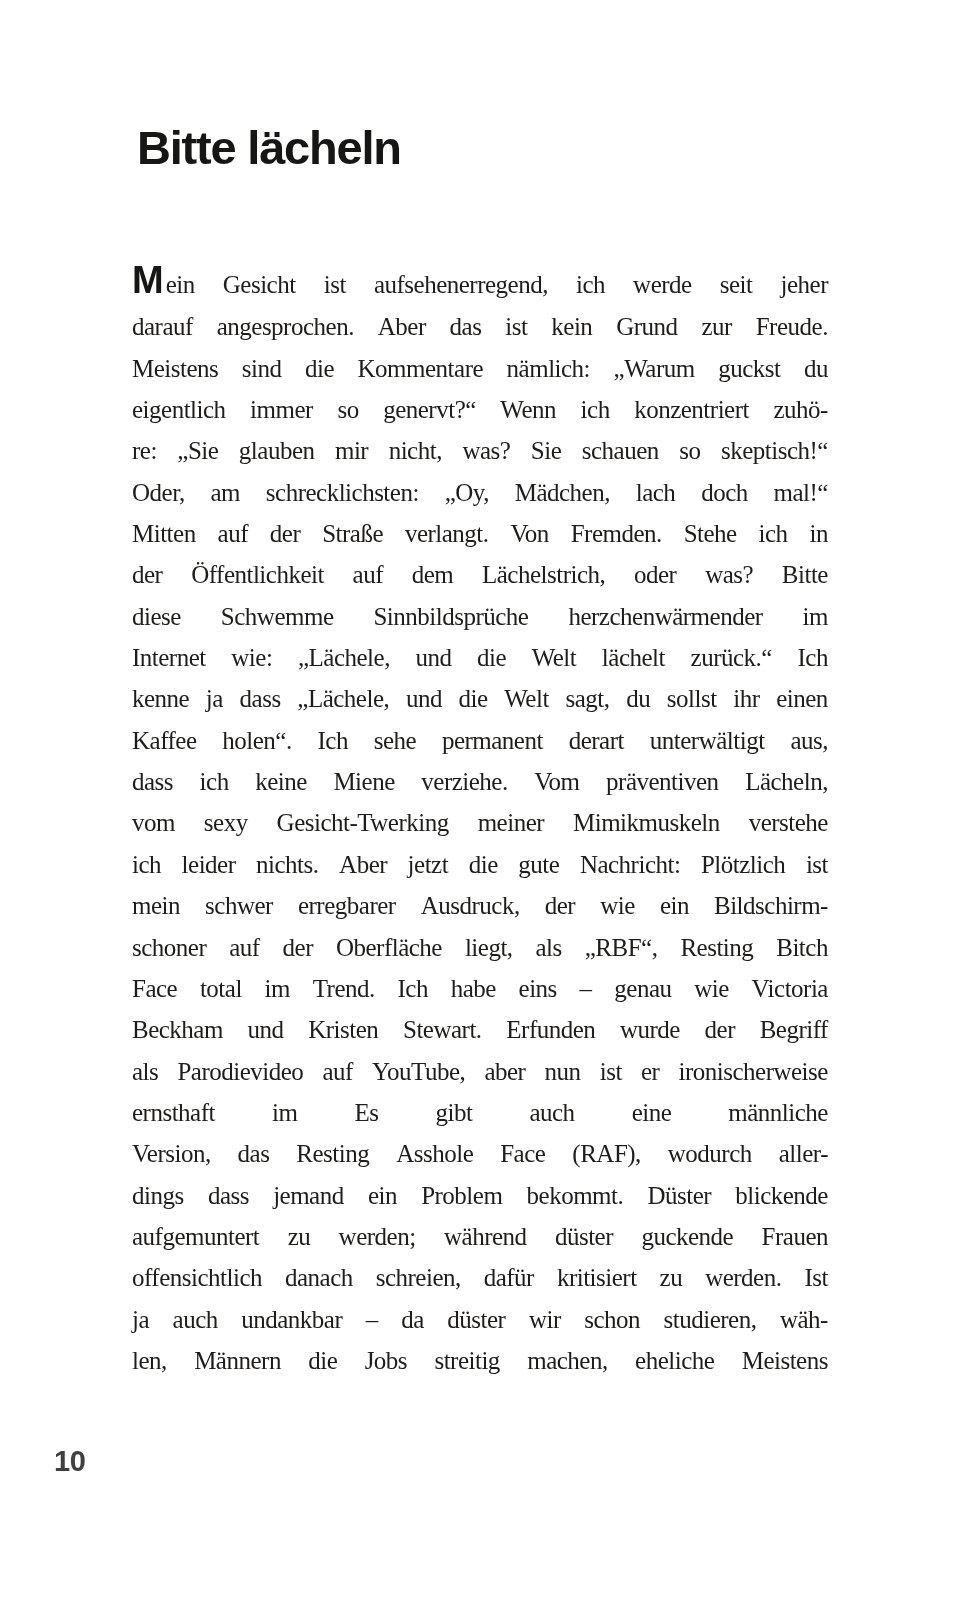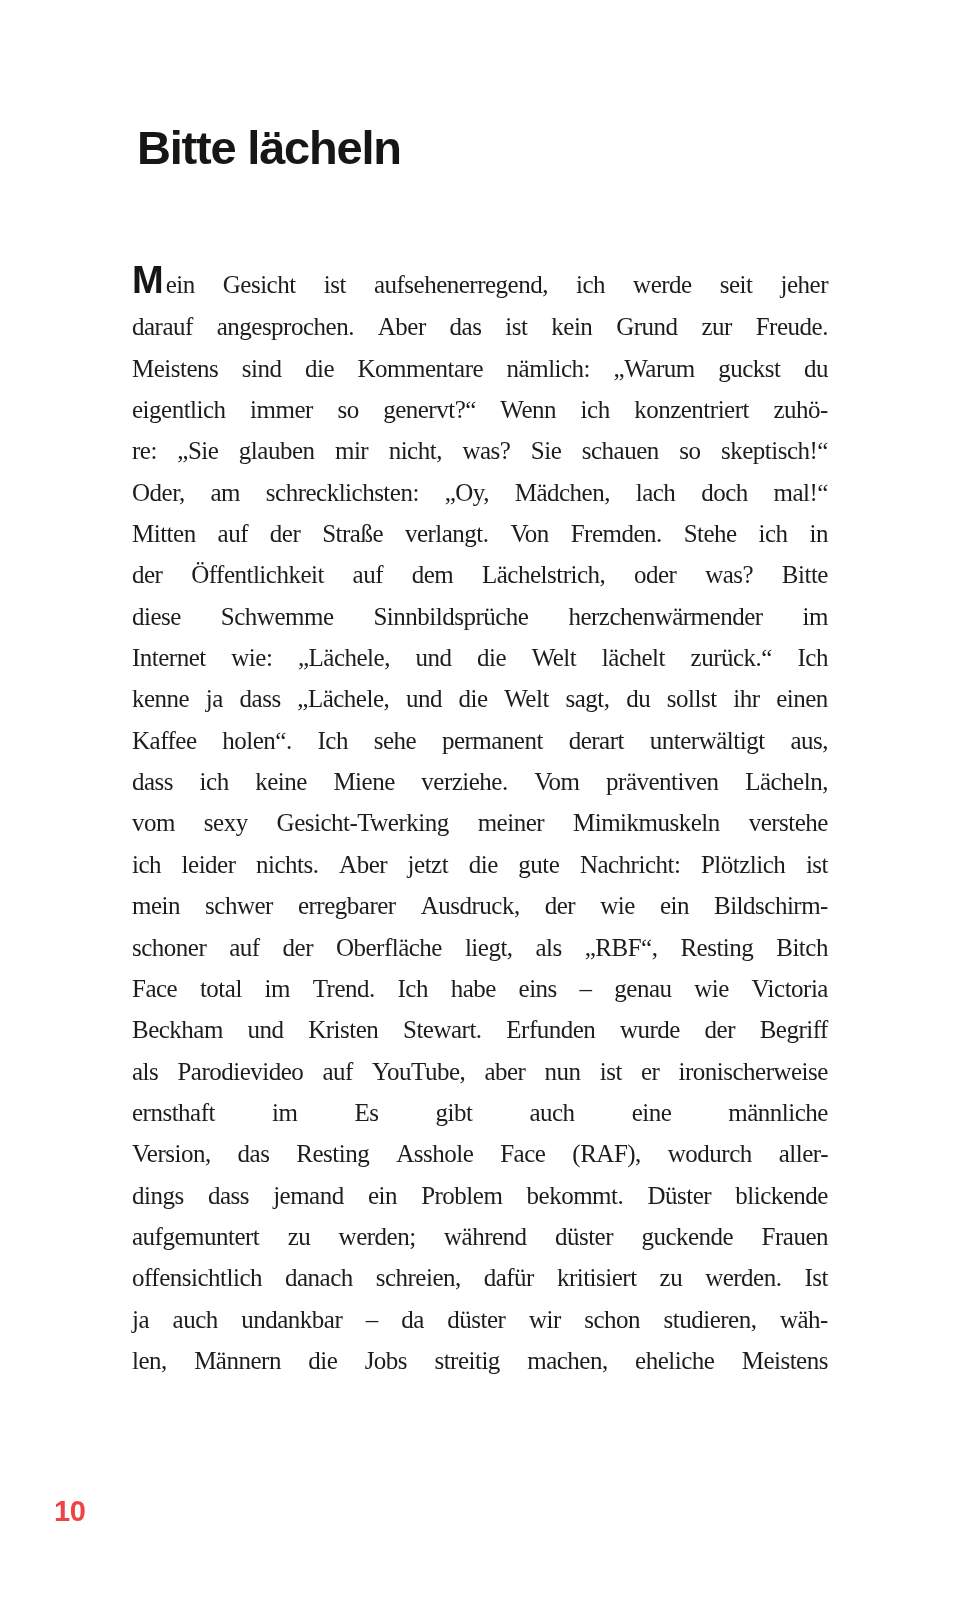--- a/index.html
+++ b/index.html
@@ -55,27 +55,27 @@
     font-family: "Liberation Sans", sans-serif;
     font-weight: bold;
     font-size: 38px;
     letter-spacing: 0;
     margin-right: 2px;
     color: #161614;
   }
   .page-number {
     position: absolute;
     left: 54px;
-    top: 1497px;
+    top: 1447px;
     font-family: "Liberation Sans", sans-serif;
     font-weight: bold;
     font-size: 29px;
     line-height: 1;
     letter-spacing: -0.5px;
-    color: #ef4444;
+    color: #404040;
   }
 </style>
 </head>
 <body>
 
 <div class="page">
   <h1 class="chapter-title">Bitte lächeln</h1>
 
   <div class="body-text">
       <div class="line line-first">

